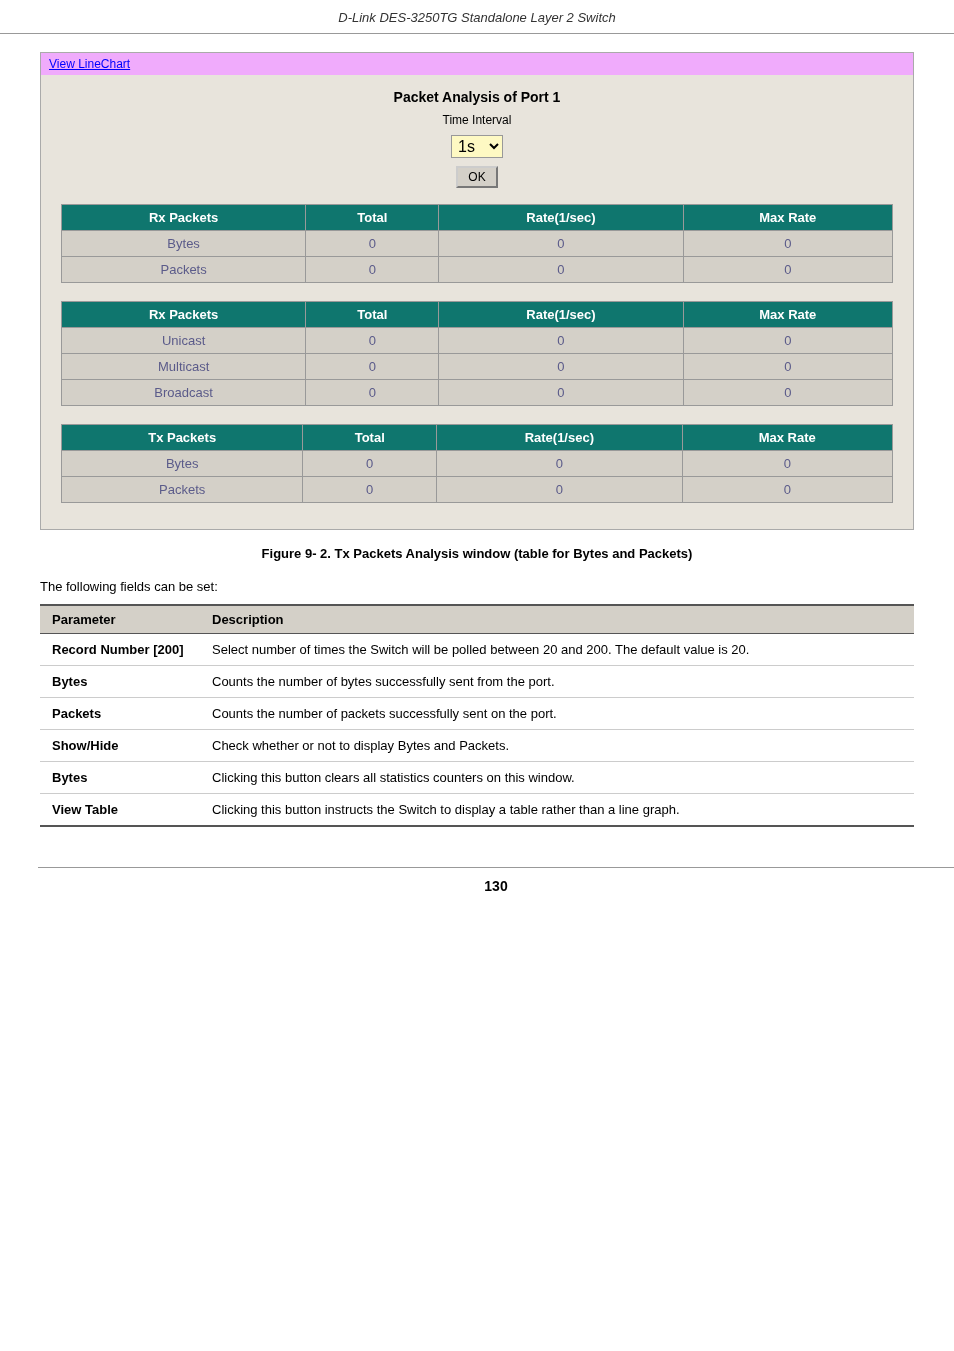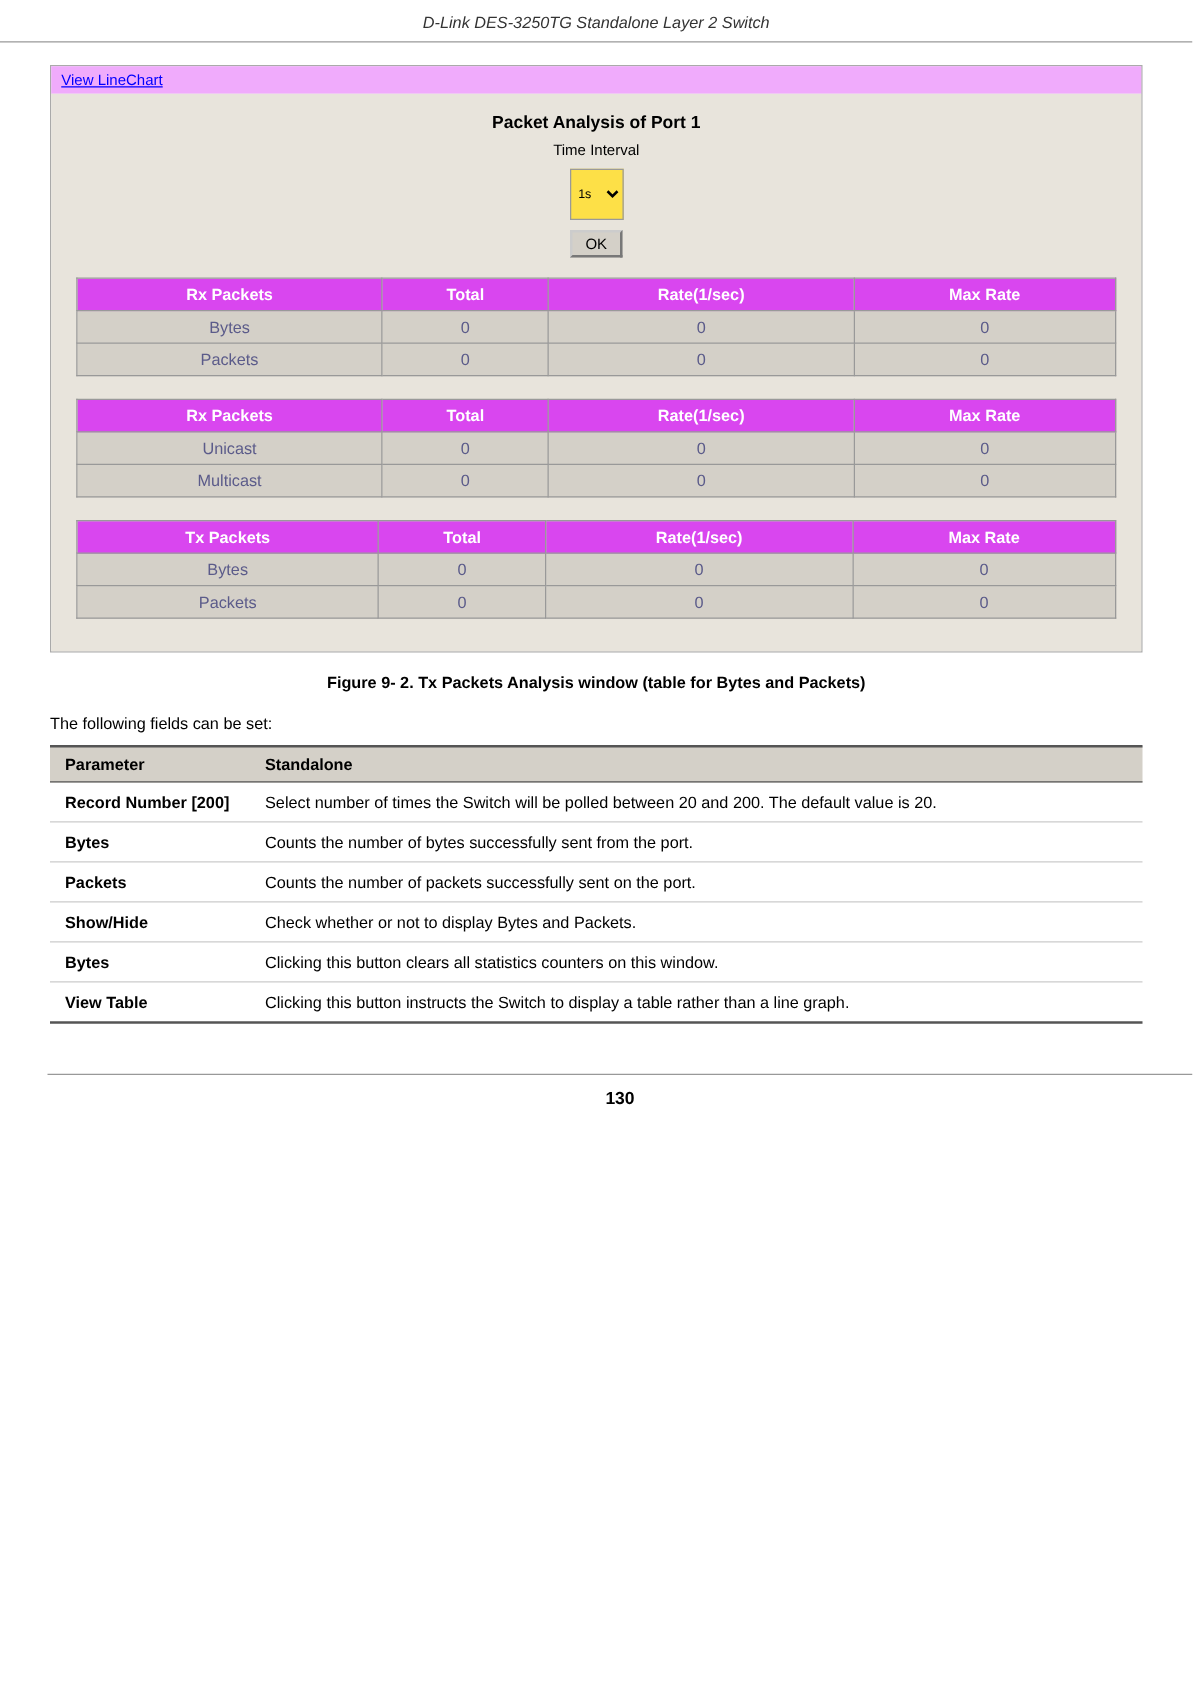--- a/index.html
+++ b/index.html
@@ -59,24 +59,24 @@
       font-size: 14px;
       color: #000;
     }
 
     .time-interval-label {
       font-size: 12px;
       color: #000;
     }
 
     .time-select {
-      font-size: 10px;
-      padding: 13px 2px;
+      font-size: 16px;
+      padding: 1px 2px;
       border: 1px solid #999;
-      background: #fde047;
+      background: #fef9c3;
     }
 
     .ok-button {
       padding: 2px 10px;
       font-size: 12px;
       border: 2px outset #ccc;
       background: #d4d0c8;
       cursor: pointer;
     }
 
@@ -88,21 +88,21 @@
     }
 
     .packet-table td {
       border: 1px solid #999;
       text-align: center;
       padding: 5px 8px;
       font-size: 13px;
     }
 
     .header-row td {
-      background: #d946ef;
+      background: #0f766e;
       color: #fff;
       font-weight: bold;
     }
 
     .data-row td {
       background: #d4d0c8;
       color: #5b5b8a;
     }
 
     
@@ -228,20 +228,26 @@
           <td>0</td>
           <td>0</td>
           <td>0</td>
         </tr>
         <tr class="data-row">
           <td>Multicast</td>
           <td>0</td>
           <td>0</td>
           <td>0</td>
         </tr>
+        <tr class="data-row">
+          <td>Broadcast</td>
+          <td>0</td>
+          <td>0</td>
+          <td>0</td>
+        </tr>
       </tbody>
         </table>
 
       <div style="height:8px;"></div>
 
       <table class="packet-table">
         <tbody>
             <tr class="header-row">
           <td>Tx Packets</td>
           <td>Total</td>
@@ -267,21 +273,21 @@
   </div>
 
   <p class="figure-caption">Figure 9- 2.  Tx Packets Analysis window (table for Bytes and Packets)</p>
 
   <p class="fields-intro">The following fields can be set:</p>
 
   <table class="param-table">
     <thead>
       <tr>
         <th>Parameter</th>
-        <th>Standalone</th>
+        <th>Description</th>
       </tr>
     </thead>
     <tbody id="param-table-body">
         <tr>
           <td class="param-name">Record Number [200]</td>
           <td>Select number of times the Switch will be polled between 20 and 200. The default value is 20.</td>
         </tr>
         <tr>
           <td class="param-name">Bytes</td>
           <td>Counts the number of bytes successfully sent from the port.</td>

